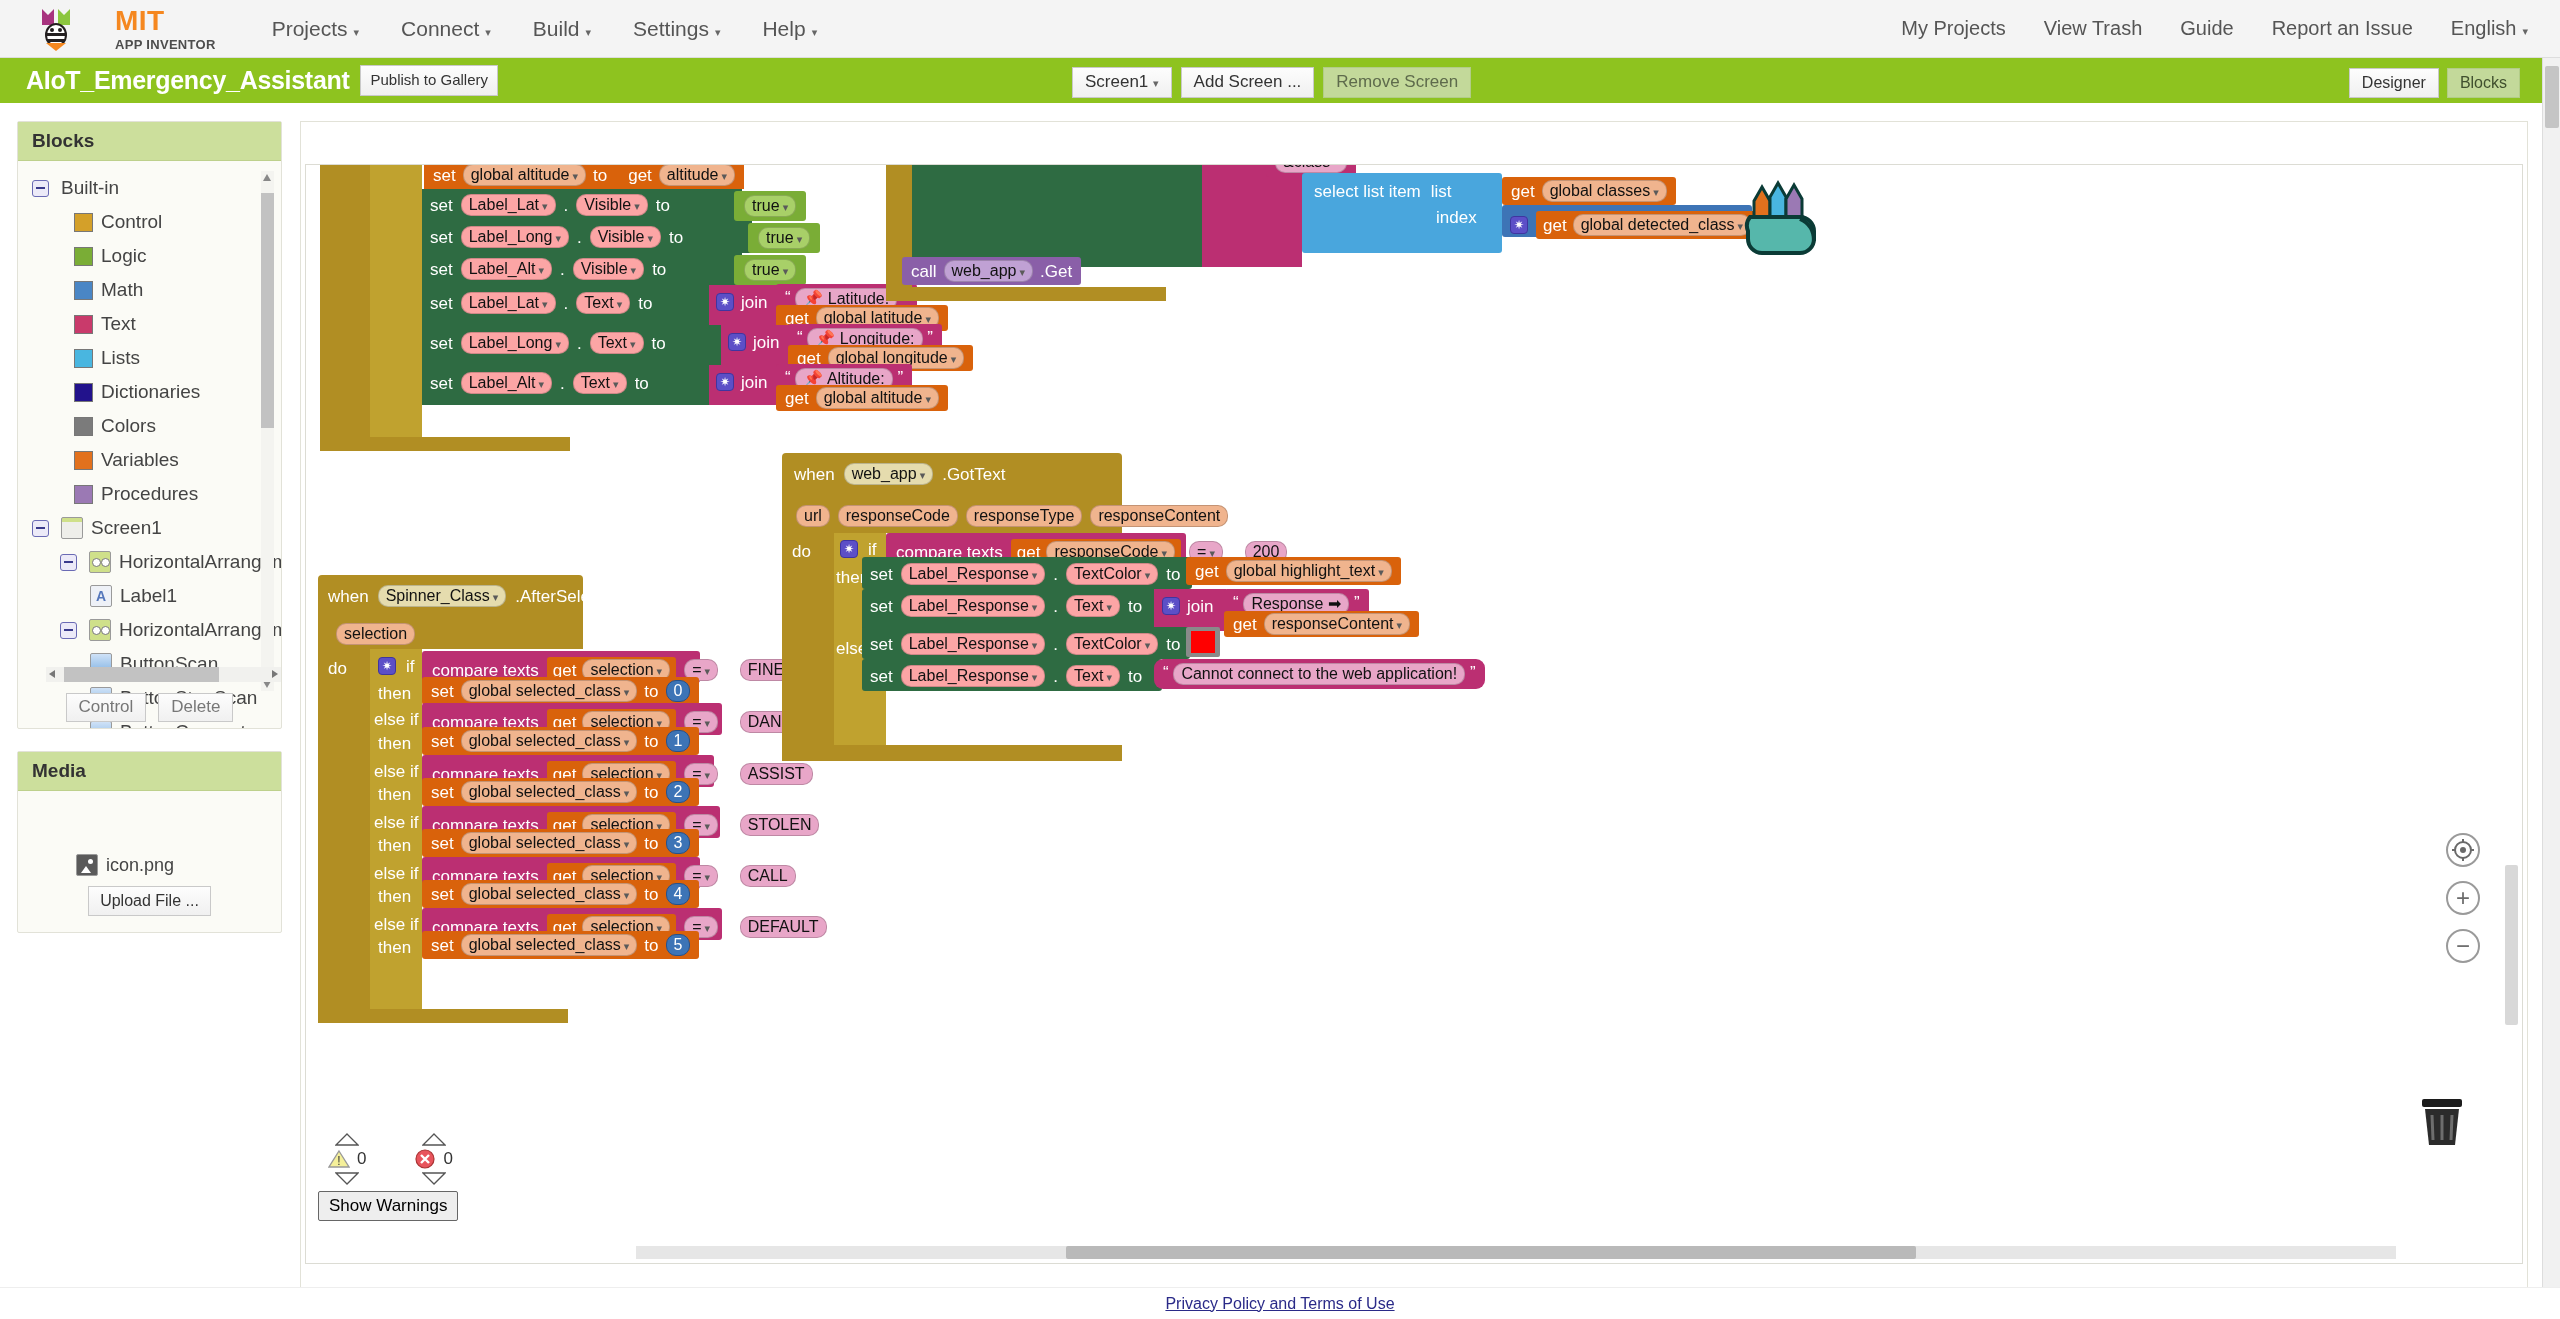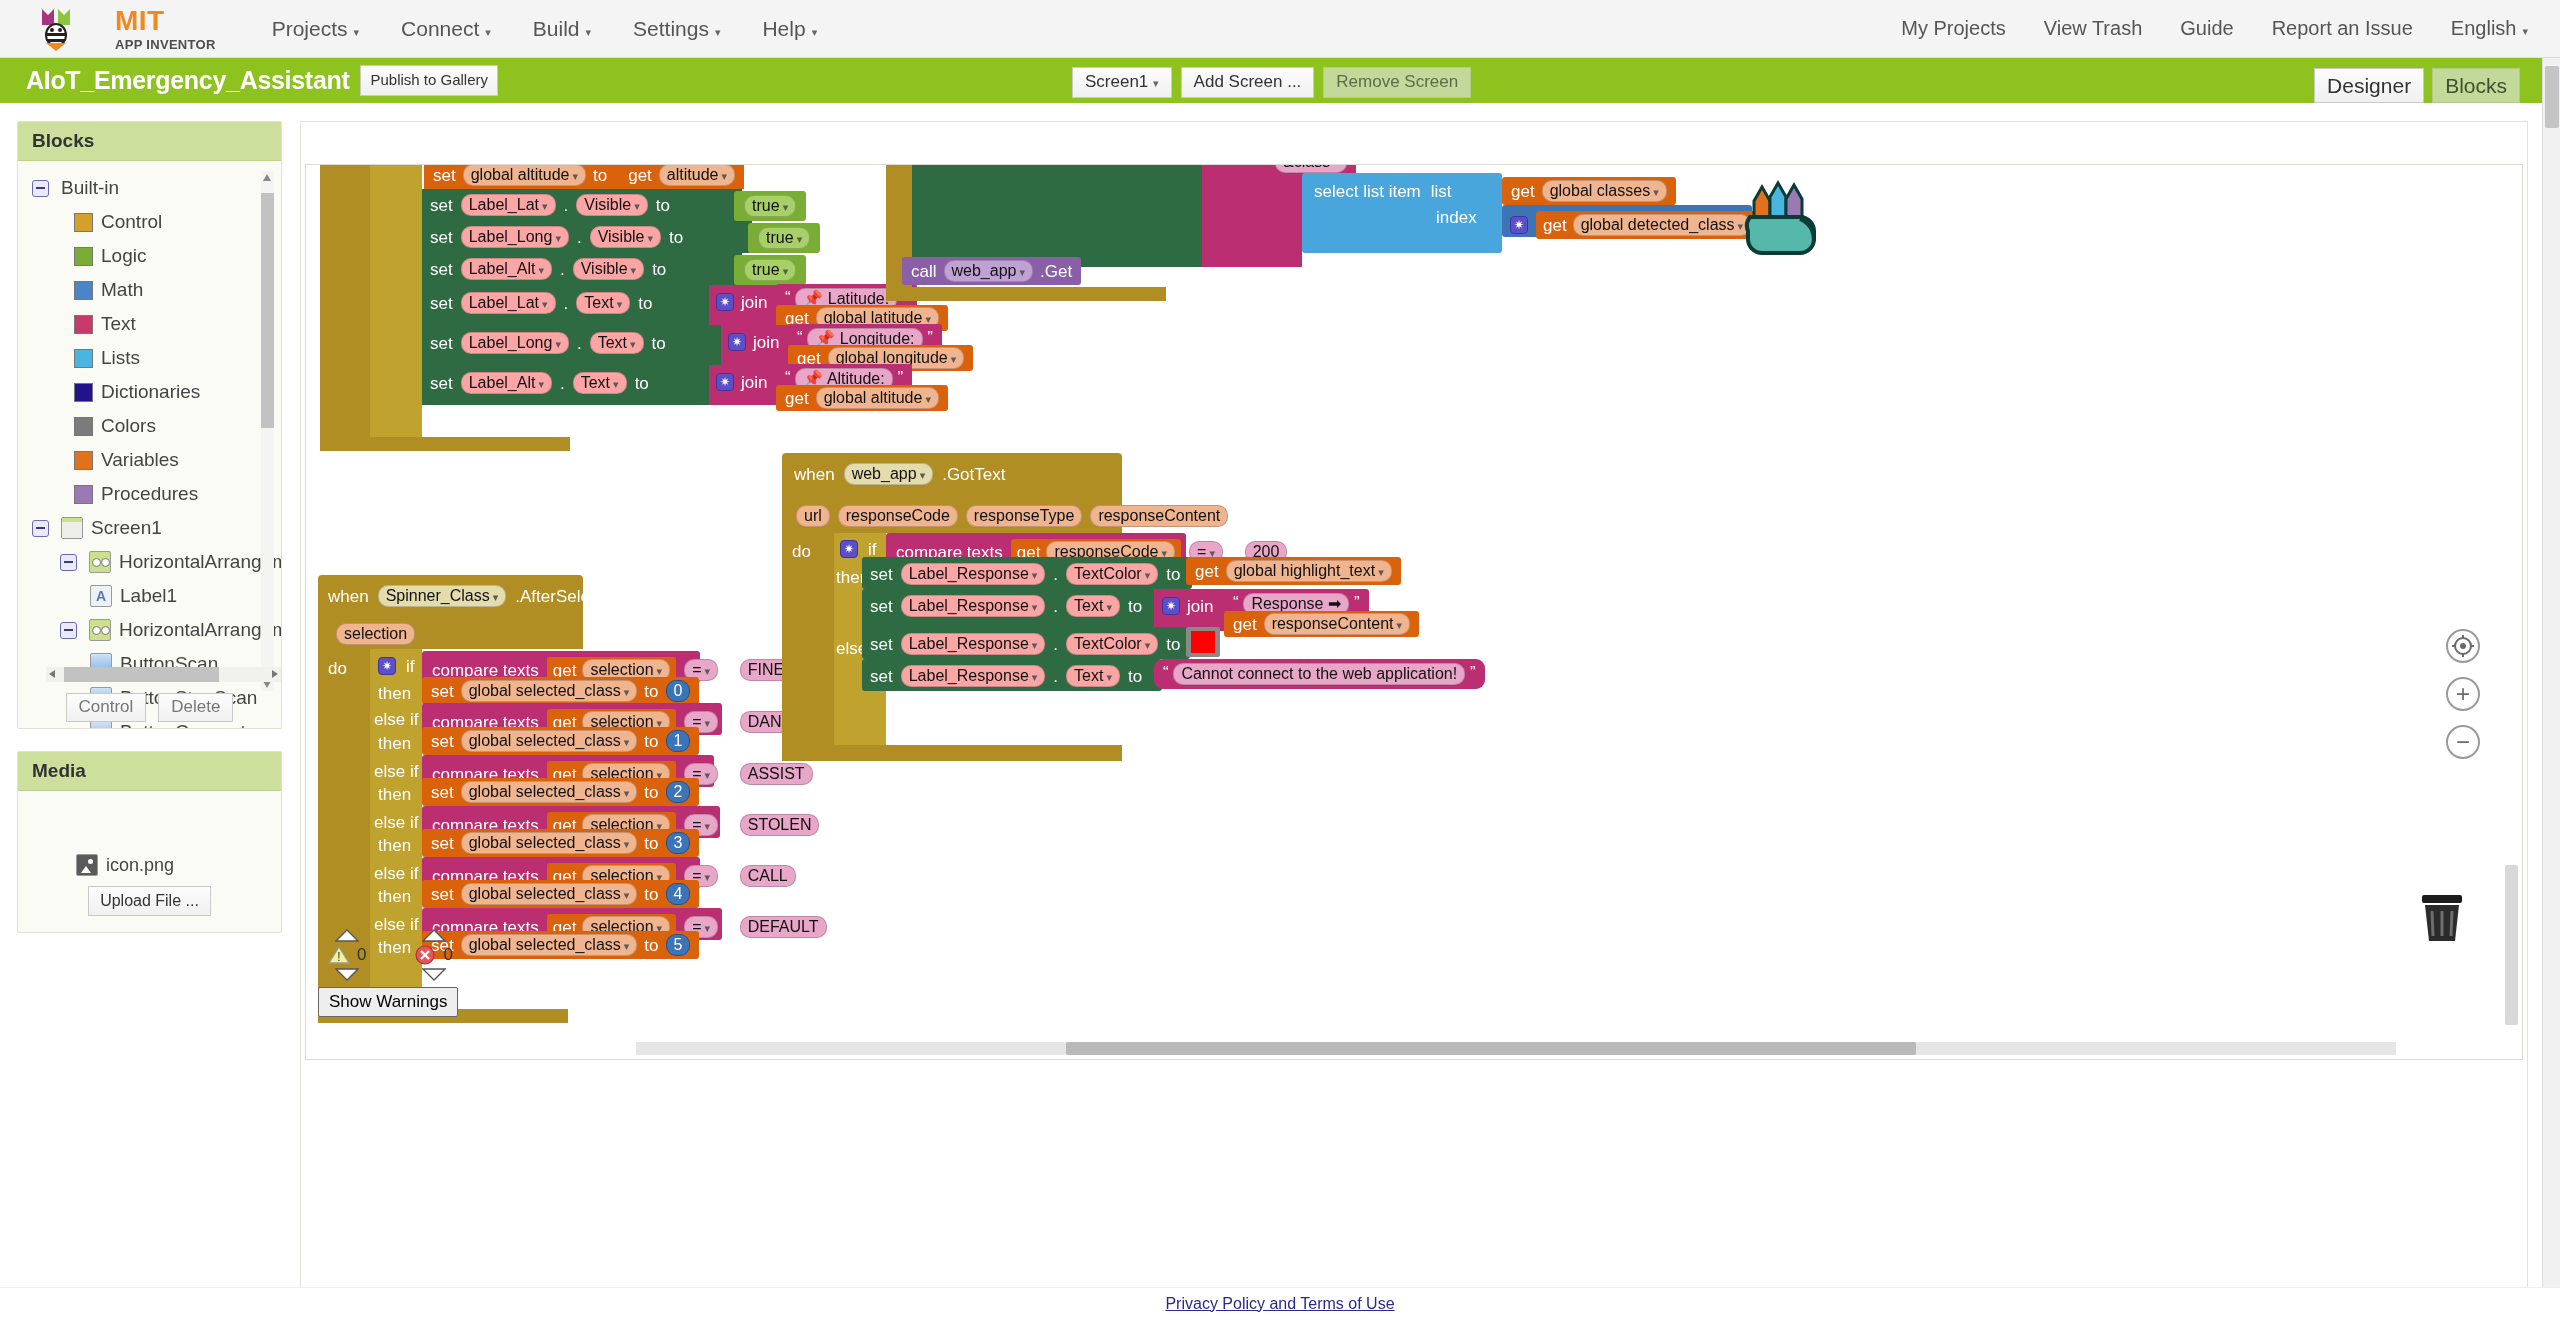--- a/index.html
+++ b/index.html
@@ -46,21 +46,21 @@
     border: 1px solid #c9c9c9; border-radius: 0;
     font-size: 16px; color: #333; padding: 5px 11px;
     cursor: pointer; white-space: nowrap; line-height: 1.1;
   }
   .btn.disabled { background: #c3d99a; border-color:#b2cc88; color: #5e6b4c; cursor: default; }
   .btn.active   { background: #c3d99a; border-color:#b2cc88; color: #41502e; }
   .publish-btn { margin-left: 11px; font-size: 15px; padding: 6px 9px; }
   .center-btns { position:absolute; left: 1072px; top: 9px; display: flex; gap: 9px; }
   .center-btns .btn { font-size: 17px; padding: 5px 12px; }
   .right-btns { position: absolute; right: 40px; top: 10px; display: flex; gap: 8px; }
-  .right-btns .btn { font-size: 21px; padding: 5px 12px; }
+  .right-btns .btn { font-size: 16px; padding: 5px 12px; }
 
   
   .workarea { position: absolute; left: 0; top: 103px; width: 2560px; height: 1190px; background: #fff; }
 
   
   .leftcol { position: absolute; left: 17px; top: 18px; width: 265px; }
   .panel { background: #fbfbf6; border: 1px solid #e2e2d8; border-radius: 2px; }
   .panel-head {
     background: #ccdf9c; color: #333; font-weight: bold; font-size: 19px;
     padding: 8px 14px; border-bottom: 1px solid #bdd08c;
@@ -125,21 +125,21 @@
   
   .viewer {
     position: absolute; left: 300px; top: 18px; width: 2228px; height: 1170px;
     background: #fff; border: 1px solid #e2e2d8;
   }
   .viewer-head {
     background: #ccdf9c; color: #333; font-weight: bold; font-size: 19px;
     padding: 8px 18px; border-bottom: 1px solid #bdd08c;
   }
   .canvas {
-    position: absolute; left: 4px; top: 42px; width: 2218px; height: 896px;
+    position: absolute; left: 4px; top: 42px; width: 2218px; height: 1100px;
     background: #fff; border: 1px solid #dcdcd4; overflow: hidden;
   }
 
   
   .blk { position: absolute; font-size: 17px; white-space: nowrap; line-height: 1; }
   .lbl-w { color: #fff; }
 
   
   .c-ctrl   { background:#b18e23; }
   .c-ctrl2  { background:#c0a22f; }

